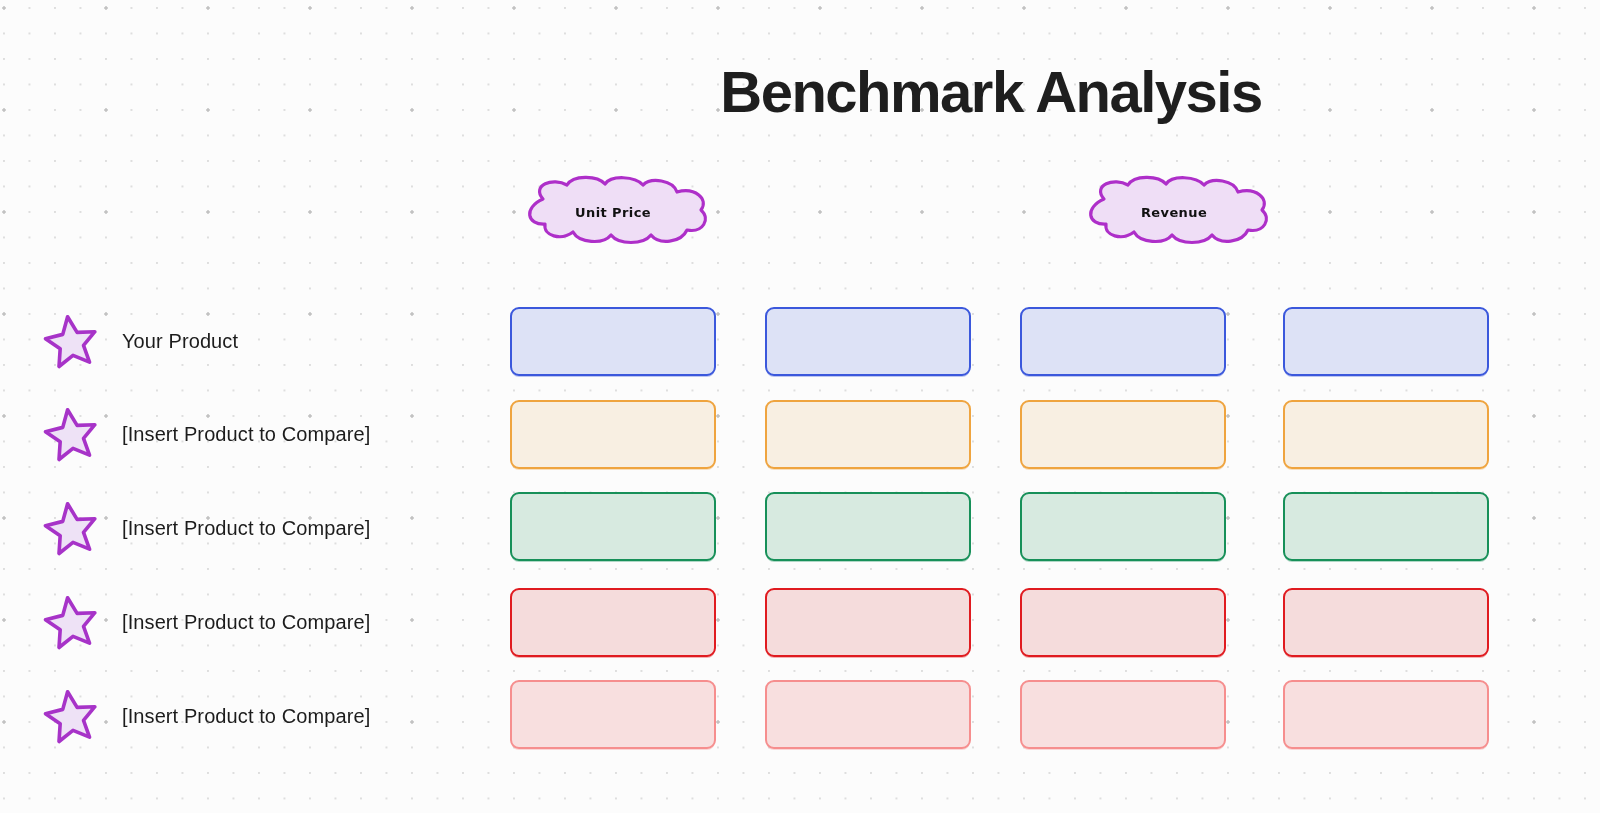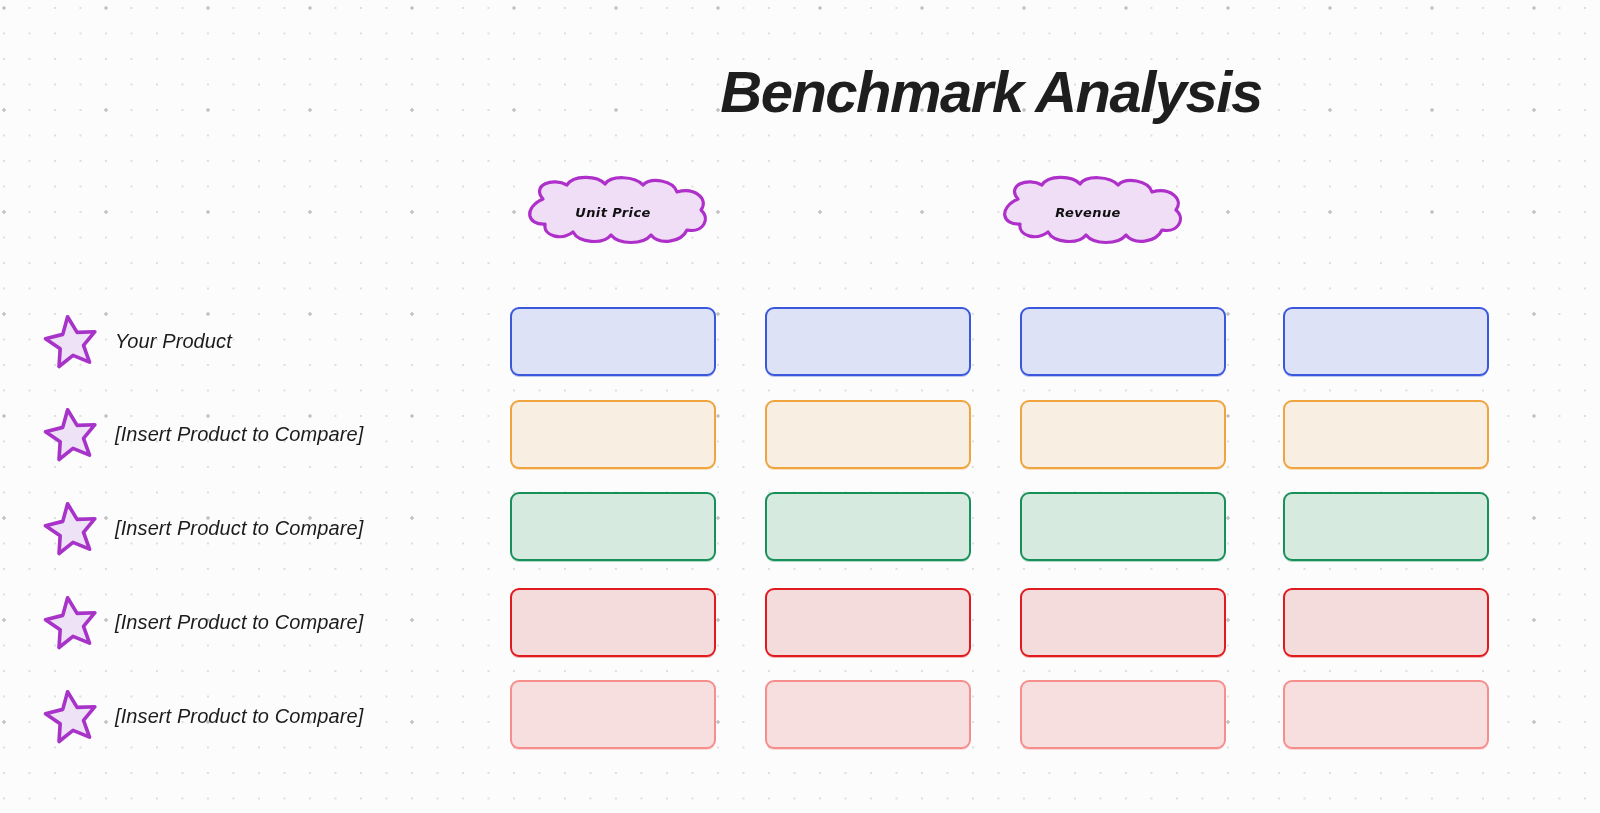--- a/index.html
+++ b/index.html
@@ -8,44 +8,43 @@
     font-family:"Liberation Sans", sans-serif;
   }
   .board{
     position:relative;width:1600px;height:813px;
     background-color:#fcfcfc;
     background-image:
       radial-gradient(circle at 2px 2px, #c2c2c2 1.5px, transparent 1.8px),
       radial-gradient(circle at 2px 2px, #dedede 1.1px, transparent 1.4px);
     background-size:102px 102px, 25.5px 25.5px;
     background-position:2px 6px, 2px 6px;
-    font-style:italic;
   }
   .title{
     position:absolute;top:58px;left:991px;transform:translateX(-50%);
     font-size:58px;font-weight:700;letter-spacing:-1.5px;white-space:nowrap;
     color:var(--title-color,#1e1e1e);
   }
   
   .cloud{position:absolute;top:175px;width:200px;height:72px;}
   .cloud svg{position:absolute;inset:0;overflow:visible;}
   .cloud svg path{
     fill:var(--cloud-fill,#efdef6);
     stroke:var(--cloud-border,#ae2fc9);
     stroke-width:3.2;stroke-linejoin:round;
   }
   .cloud .cloud-label{
     position:absolute;inset:0;display:flex;align-items:center;justify-content:center;
     font-family:"DejaVu Sans", sans-serif;font-size:13px;font-weight:600;
     letter-spacing:.4px;color:#111;padding-top:2px;
   }
-  .cloud-0{left:513px;} .cloud-1{left:766px;} .cloud-2{left:988px;} .cloud-3{left:1276px;}
+  .cloud-0{left:513px;} .cloud-1{left:766px;} .cloud-2{left:1074px;} .cloud-3{left:1276px;}
   
   .rowlabel{
-    position:absolute;left:42px;height:62px;display:flex;align-items:center;gap:15px;
+    position:absolute;left:42px;height:62px;display:flex;align-items:center;gap:22px;
   }
   .rowlabel .star svg{display:block;}
   .rowlabel .star path{
     fill:var(--star-fill,#eee2f6);
     stroke:var(--star-border,#a733c8);
     stroke-width:4;stroke-linejoin:round;
   }
   .rowlabel .rl-text{
     font-size:20px;color:var(--label-color,#1c1c1c);white-space:nowrap;letter-spacing:.1px;
   }

